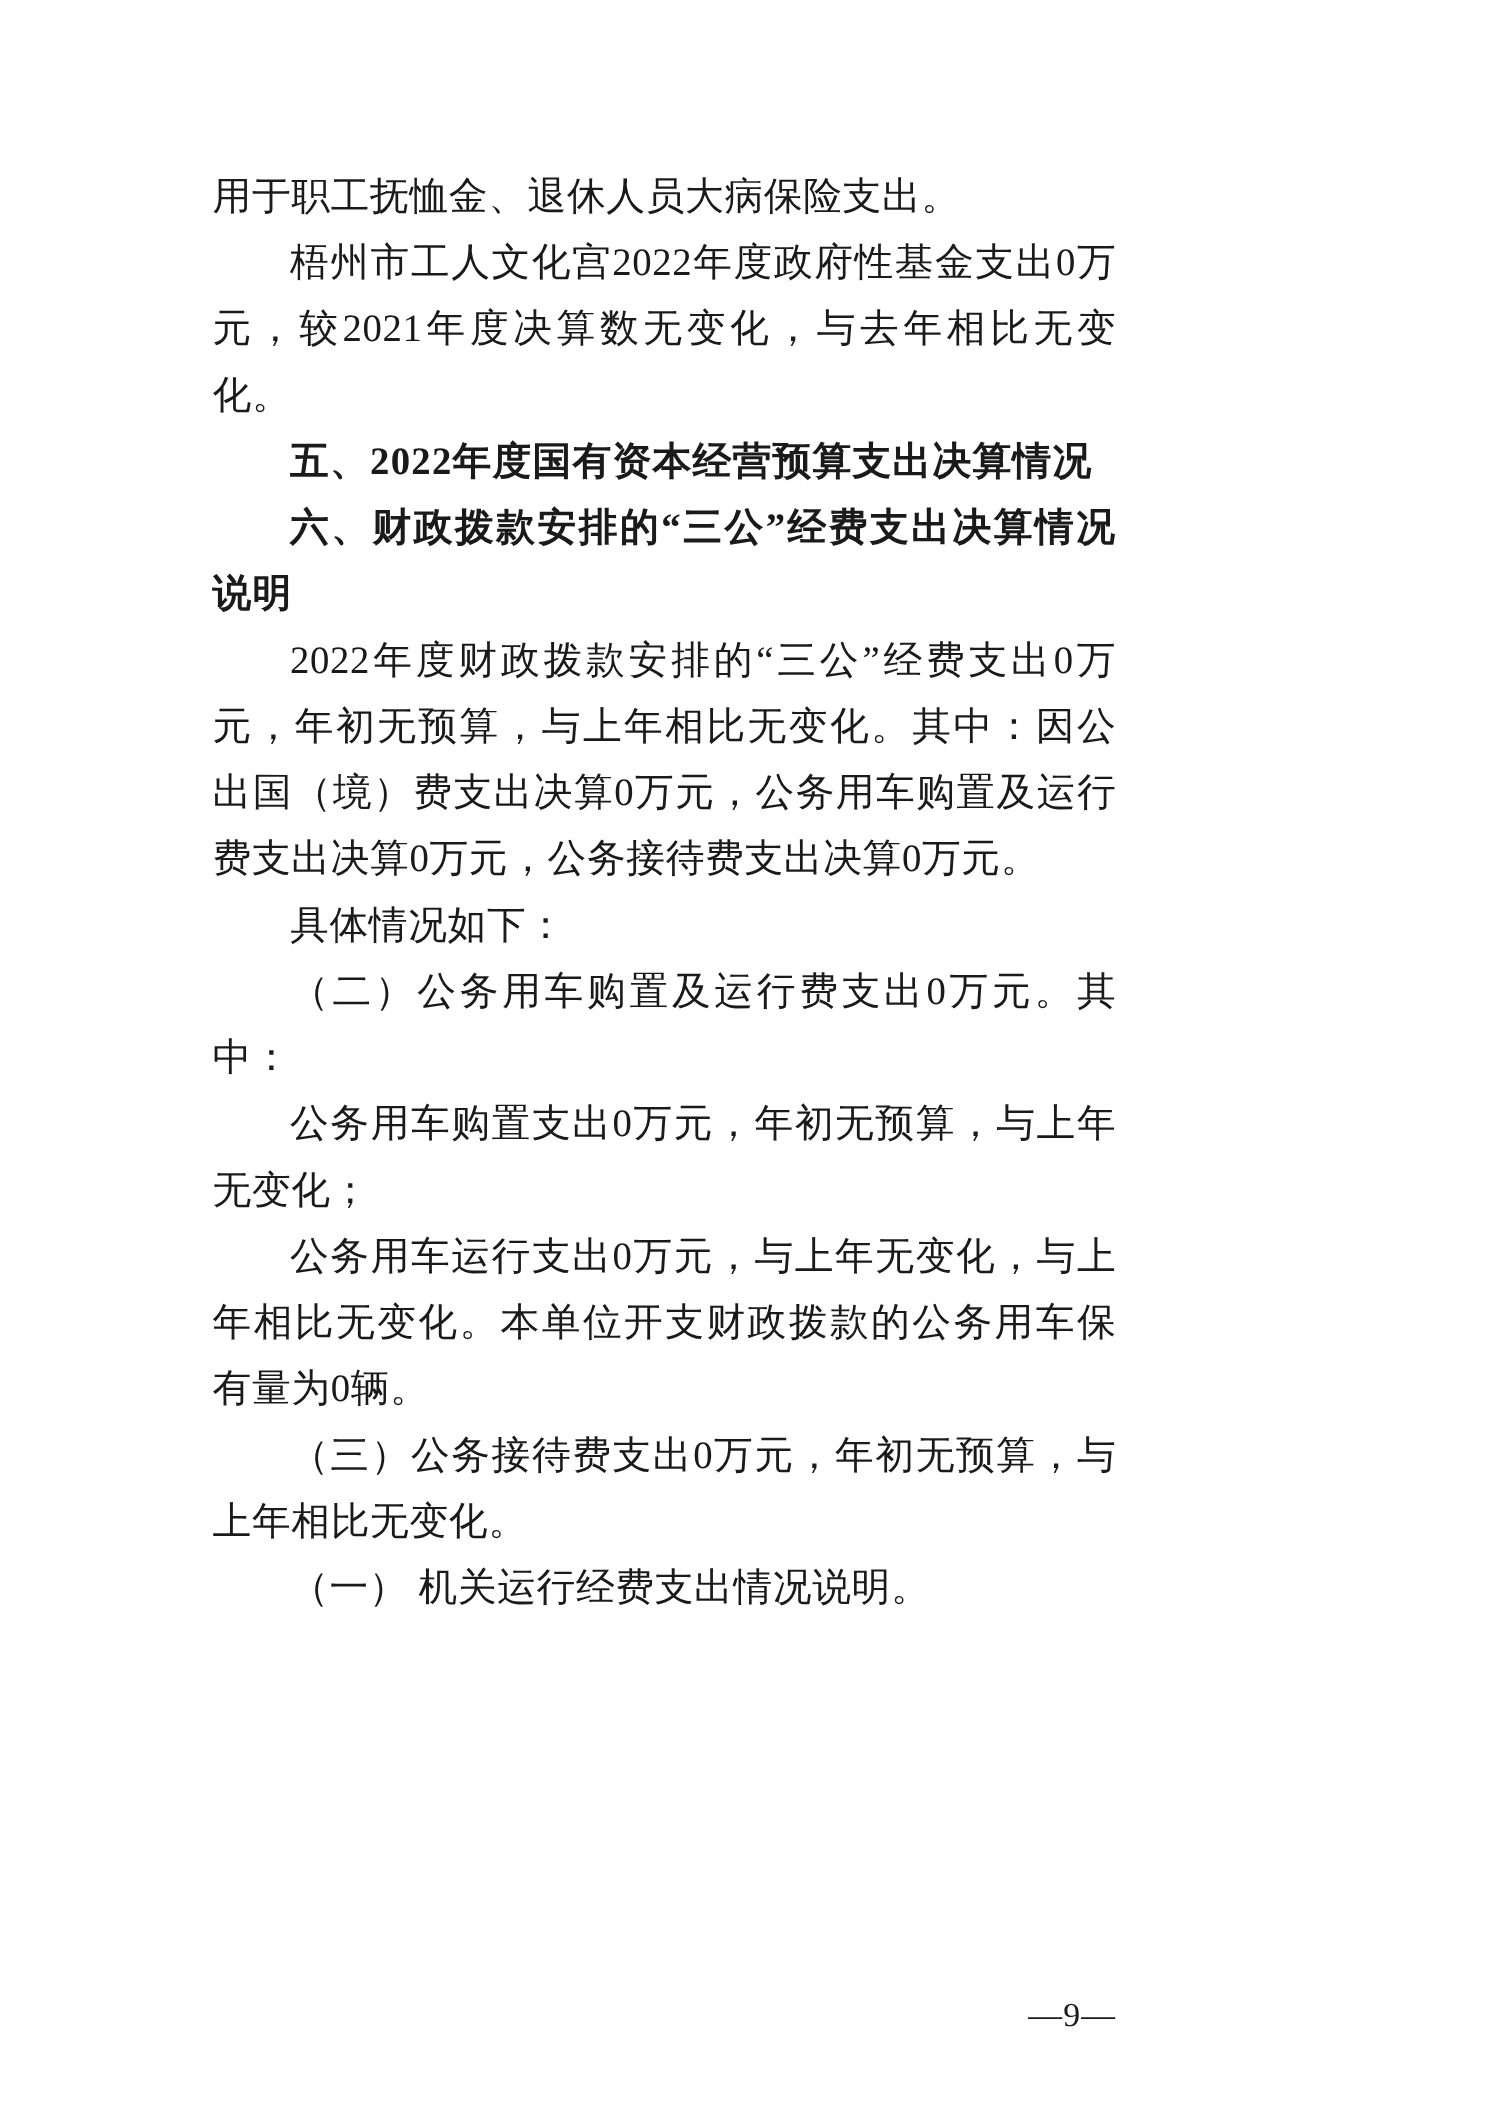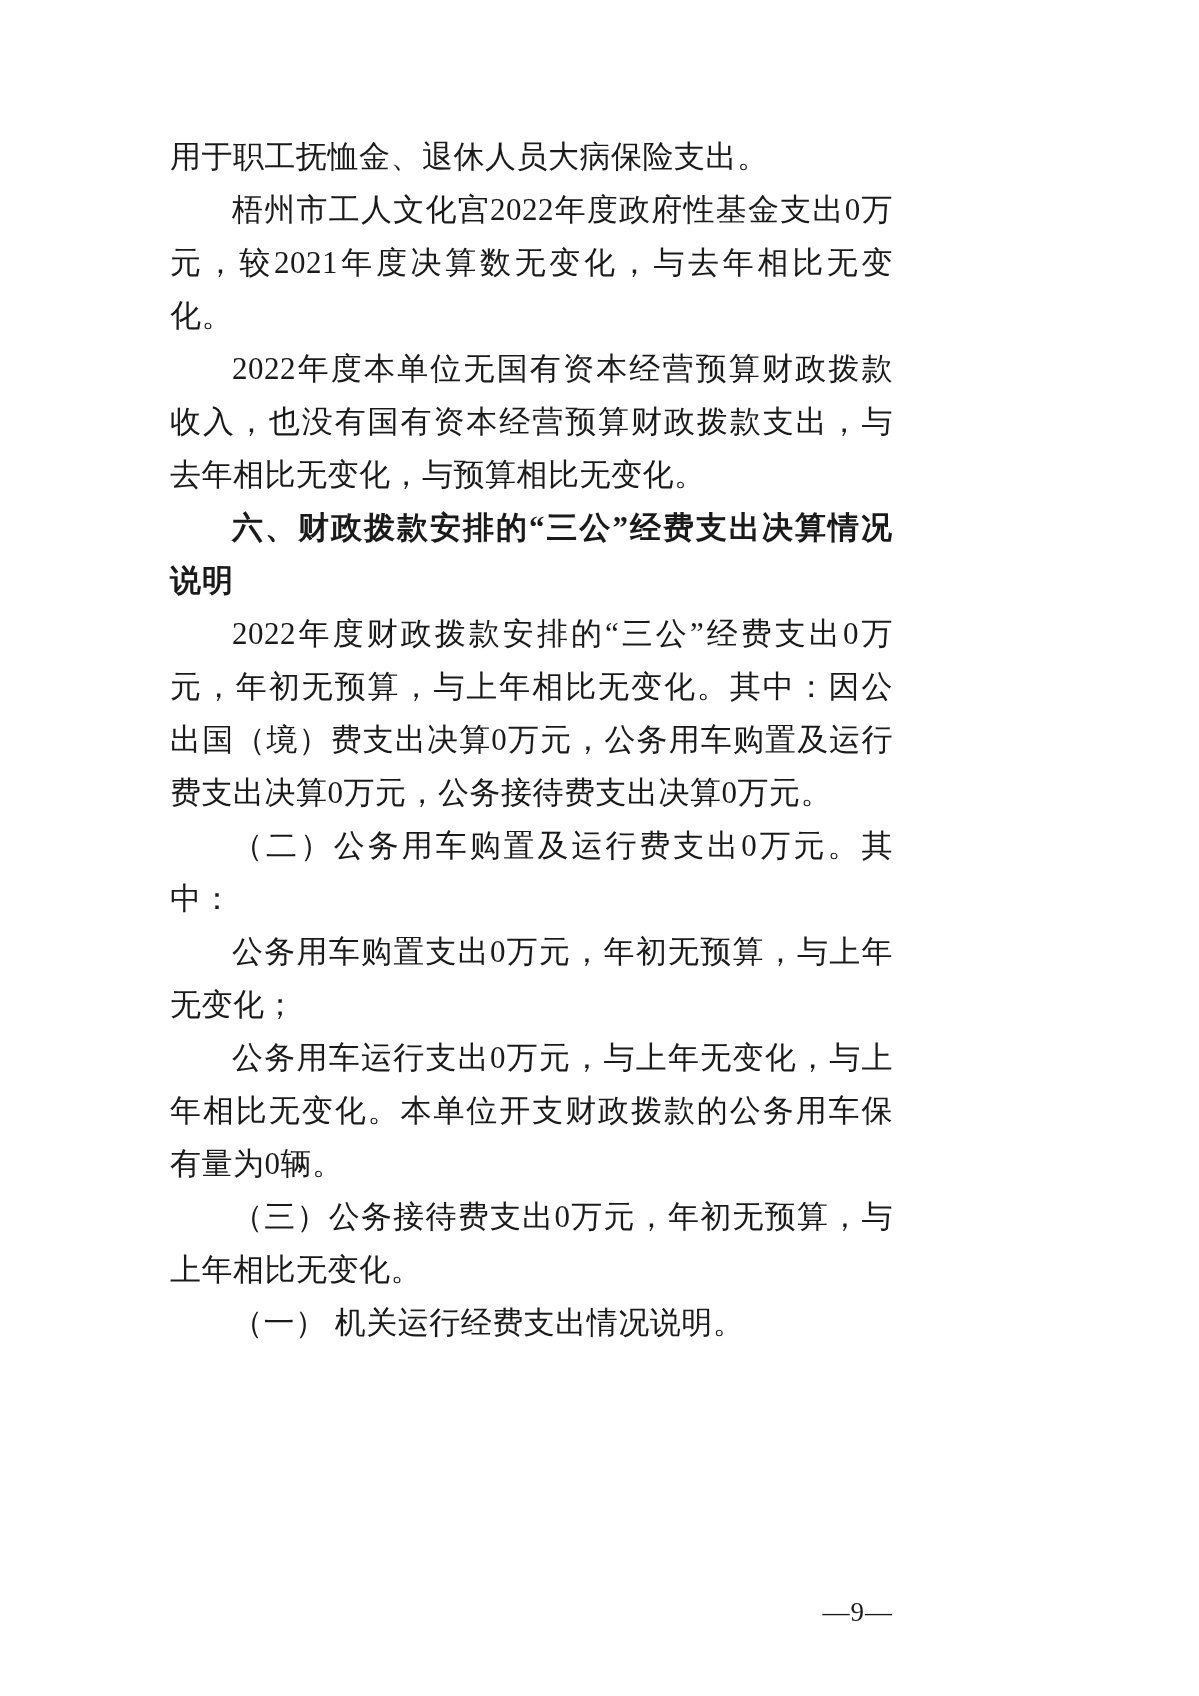--- a/index.html
+++ b/index.html
@@ -55,23 +55,24 @@
     color: #1a1a1a;
   }
 </style>
 </head>
 <body>
 
 <div class="page">
   <div class="doc-body">
     <p class="para">用于职工抚恤金、退休人员大病保险支出。</p>
     <p class="para indent">梧州市工人文化宫2022年度政府性基金支出0万元，较2021年度决算数无变化，与去年相比无变化。</p>
-    <p class="para indent">2022年度本单位无国有资本经营预算财政拨款收入，也没有国有资本经营预算财政拨款支出，与去年相比无变化，与预算相比无变化。</p>
+    <p class="heading">五、2022年度国有资本经营预算支出决算情况</p>
     <p class="heading">六、财政拨款安排的“三公”经费支出决算情况说明</p>
     <p class="para indent">2022年度财政拨款安排的“三公”经费支出0万元，年初无预算，与上年相比无变化。其中：因公出国（境）费支出决算0万元，公务用车购置及运行费支出决算0万元，公务接待费支出决算0万元。</p>
+    <p class="para indent">具体情况如下：</p>
     <p class="para indent">（二）公务用车购置及运行费支出0万元。其中：</p>
     <p class="para indent">公务用车购置支出0万元，年初无预算，与上年无变化；</p>
     <p class="para indent">公务用车运行支出0万元，与上年无变化，与上年相比无变化。本单位开支财政拨款的公务用车保有量为0辆。</p>
     <p class="para indent">（三）公务接待费支出0万元，年初无预算，与上年相比无变化。</p>
     <p class="para indent">（一） 机关运行经费支出情况说明。</p>
   </div>
   <div class="page-number">—9—</div>
 </div>
 
 </body></html>

